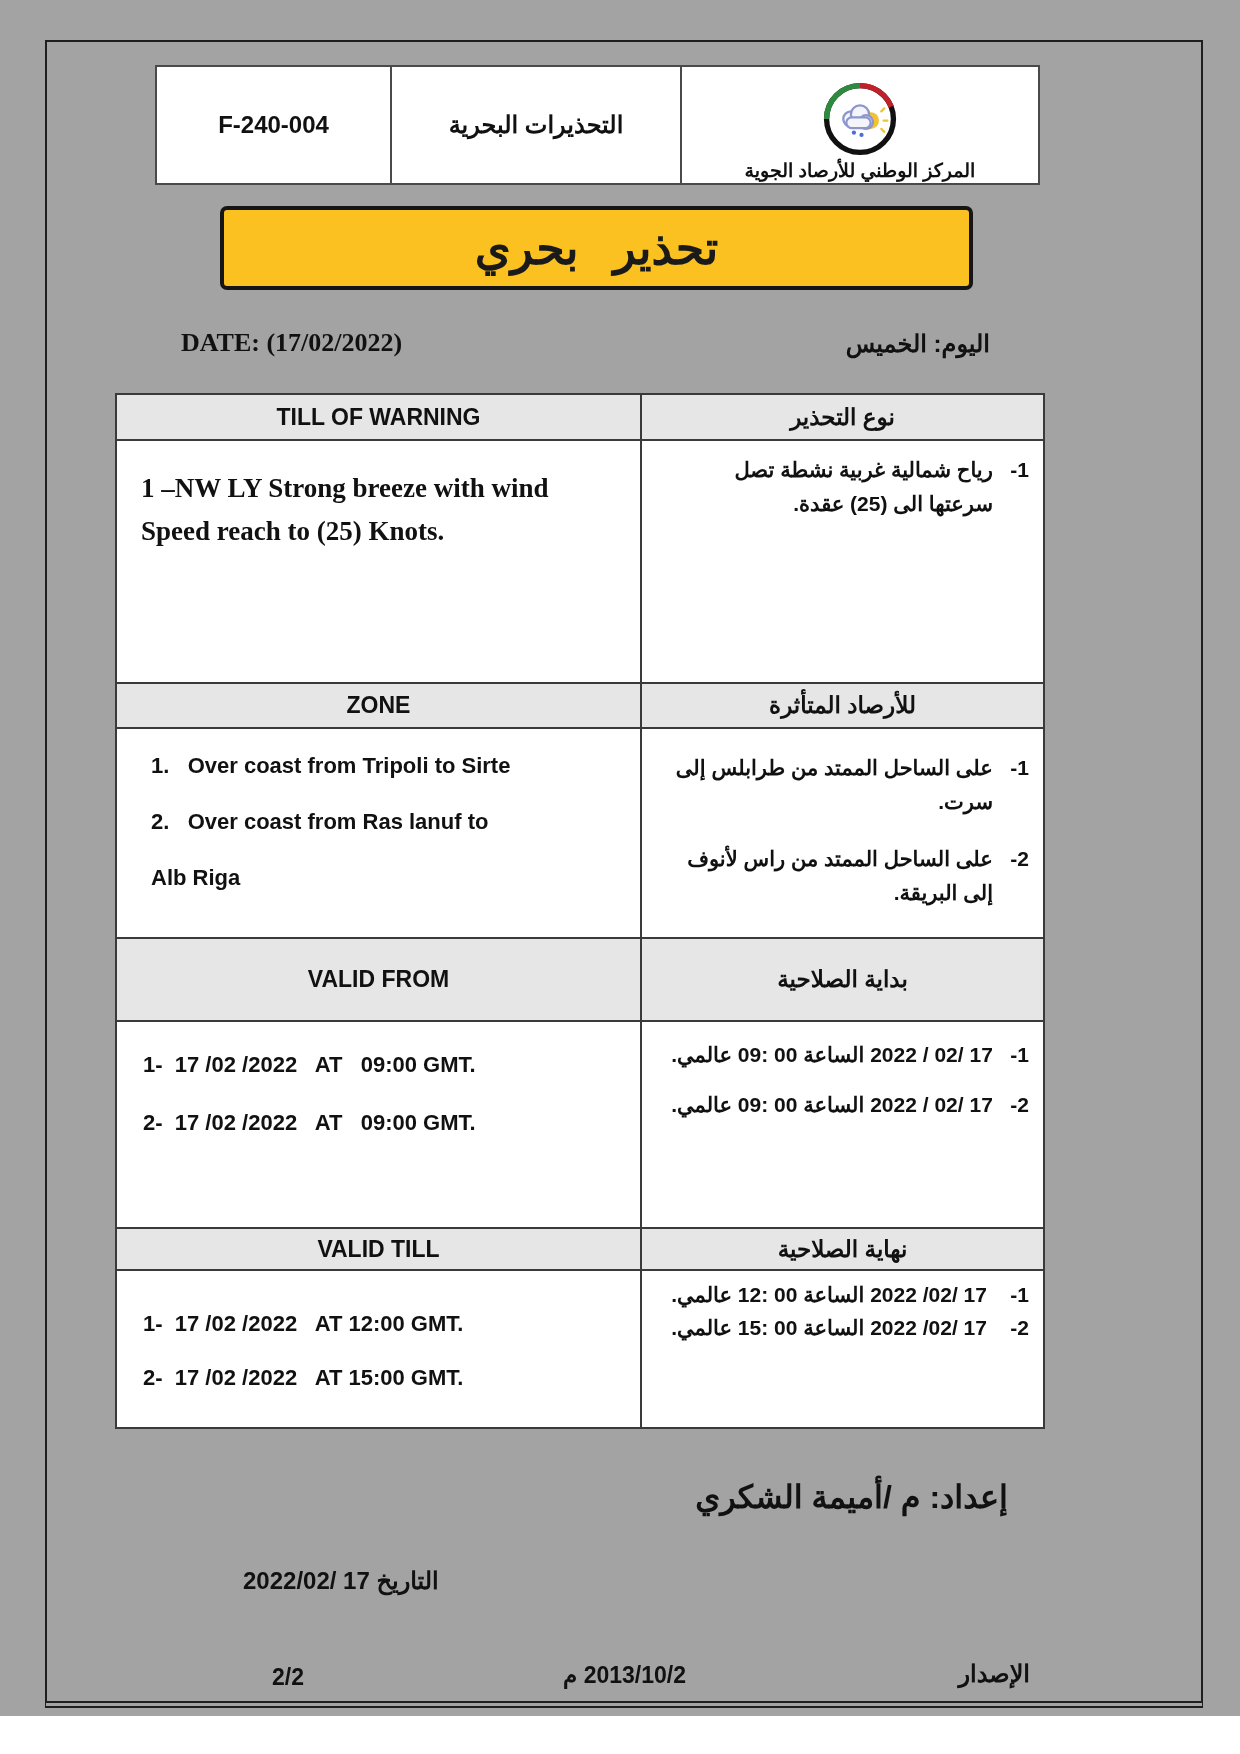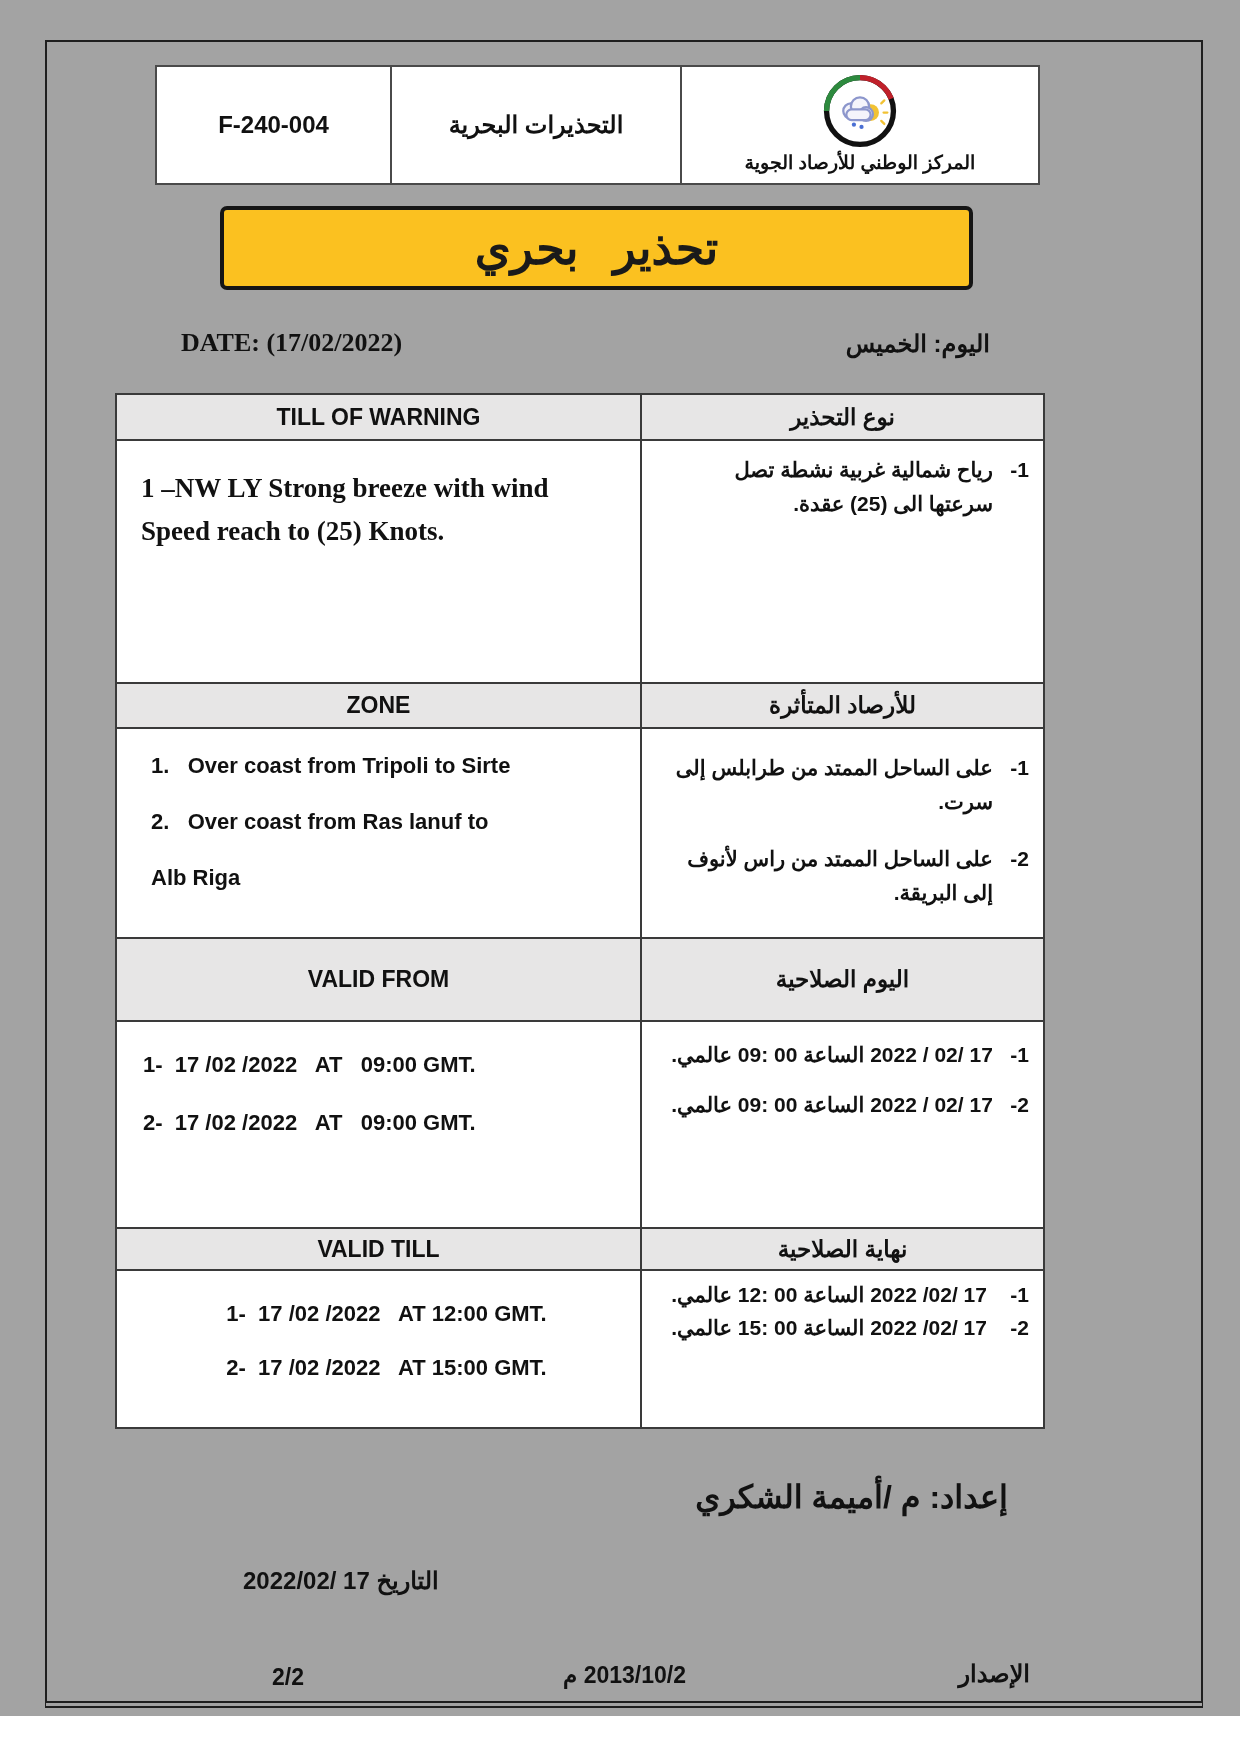--- a/index.html
+++ b/index.html
@@ -6,21 +6,21 @@
   .page{position:relative;width:1240px;height:1716px;background:#a3a3a3;overflow:hidden;
         font-family:"Liberation Sans",sans-serif;color:#111;}
   .frame{position:absolute;left:45px;top:40px;width:1158px;height:1668px;box-sizing:border-box;
          border:2px solid #1f1f1f;border-bottom:7px double #1f1f1f;}
   
   .hdr-table{position:absolute;left:155px;top:65px;width:885px;height:120px;display:flex;
              box-sizing:border-box;border:2px solid #4a4a4a;background:#fff;}
   .hdr-cell{box-sizing:border-box;display:flex;align-items:center;justify-content:center;}
   .hdr-c1{width:235px;border-right:2px solid #4a4a4a;font-weight:bold;font-size:24px;}
   .hdr-c2{width:290px;border-right:2px solid #4a4a4a;font-weight:bold;font-size:24px;}
-  .hdr-c3{flex:1;flex-direction:column;justify-content:flex-start;padding-top:6px;}
+  .hdr-c3{flex:1;flex-direction:column;justify-content:flex-start;padding-top:14px;}
   .org-name{font-weight:bold;font-size:19px;margin-top:2px;}
   
   .banner{position:absolute;left:220px;top:206px;width:753px;height:84px;background:#FBC120;
           border:4px solid #151515;border-radius:7px;box-sizing:border-box;
           display:flex;align-items:center;justify-content:center;}
   .banner span{font-size:46px;font-weight:bold;color:#1a1a1a;word-spacing:22px;}
   
   .date-en{position:absolute;left:181px;top:328px;font-family:"Liberation Serif",serif;
            font-weight:bold;font-size:26px;}
   .day-ar{position:absolute;right:250px;top:330px;font-weight:bold;font-size:24px;}
@@ -37,21 +37,21 @@
                 font-weight:bold;font-size:23px;}
   .r1{height:44px}.r2{height:243px}.r3{height:45px}.r4{height:210px}
   .r5{height:83px}.r6{height:207px}.r7{height:42px}.r8{height:158px}
   .en-body{font-weight:bold;font-size:22px;}
   .serif{font-family:"Liberation Serif",serif;font-size:27px;}
   .b1en{padding:26px 18px 0 24px;line-height:1.6;}
   .b2en{padding:24px 10px 0 34px;}
   .b2en .it{margin-bottom:30px;}
   .b3en{padding:30px 10px 0 26px;}
   .b3en .it{margin-bottom:32px;}
-  .b4en{padding:30px 10px 0 26px;text-align:center;}
+  .b4en{padding:40px 10px 0 26px;}
   .b4en .it{margin-bottom:28px;}
   .ar-body{font-weight:bold;font-size:21px;line-height:1.6;}
   .ar-item{padding-right:36px;text-indent:-36px;}
   .b1ar{padding:12px 14px 0 40px;}
   .b2ar{padding:22px 14px 0 30px;}
   .b2ar .ar-item{margin-bottom:24px;}
   .b3ar{padding:16px 14px 0 26px;}
   .b3ar .ar-item{margin-bottom:16px;}
   .b4ar{padding:8px 14px 0 26px;line-height:1.55;}
   
@@ -130,21 +130,21 @@
         <div class="it">Alb Riga</div>
       </div>
       <div class="cell ar ar-body b2ar" dir="rtl">
         <div class="ar-item">1-&nbsp;&nbsp; على الساحل الممتد من طرابلس إلى سرت.</div>
         <div class="ar-item">2-&nbsp;&nbsp; على الساحل الممتد من راس لأنوف إلى البريقة.</div>
       </div>
     </div>
 
     <div class="t-row t-head r5">
       <div class="cell en">VALID FROM</div>
-      <div class="cell ar" dir="rtl">اليوم الصلاحية</div>
+      <div class="cell ar" dir="rtl">بداية الصلاحية</div>
     </div>
     <div class="t-row r6">
       <div class="cell en en-body b3en">
         <div class="it">1-&nbsp; 17 /02 /2022&nbsp;&nbsp; AT&nbsp;&nbsp; 09:00 GMT.</div>
         <div class="it">2-&nbsp; 17 /02 /2022&nbsp;&nbsp; AT&nbsp;&nbsp; 09:00 GMT.</div>
       </div>
       <div class="cell ar ar-body b3ar" dir="rtl">
         <div class="ar-item">1-&nbsp;&nbsp; 17 /02 / 2022 الساعة 00 :09 عالمي.</div>
         <div class="ar-item">2-&nbsp;&nbsp; 17 /02 / 2022 الساعة 00 :09 عالمي.</div>
       </div>

